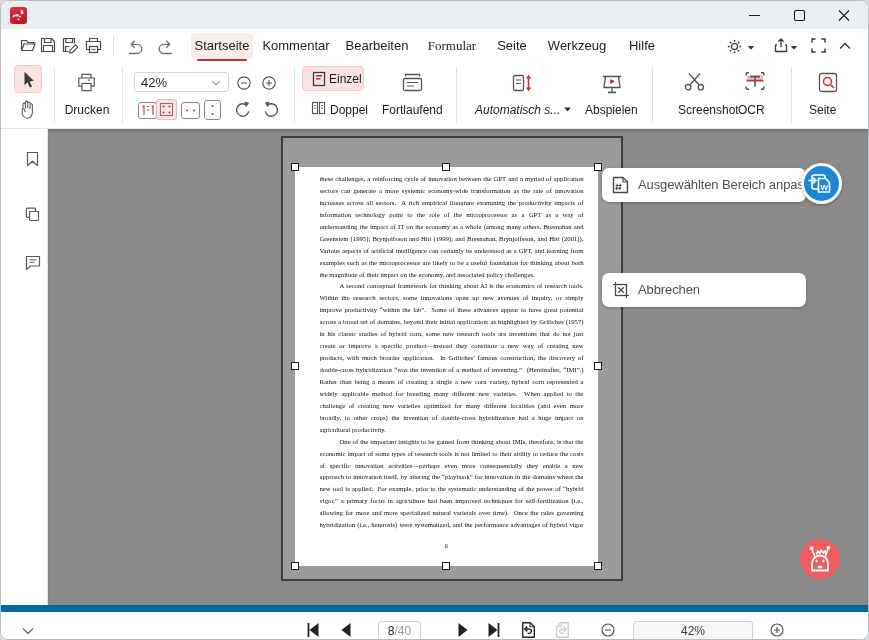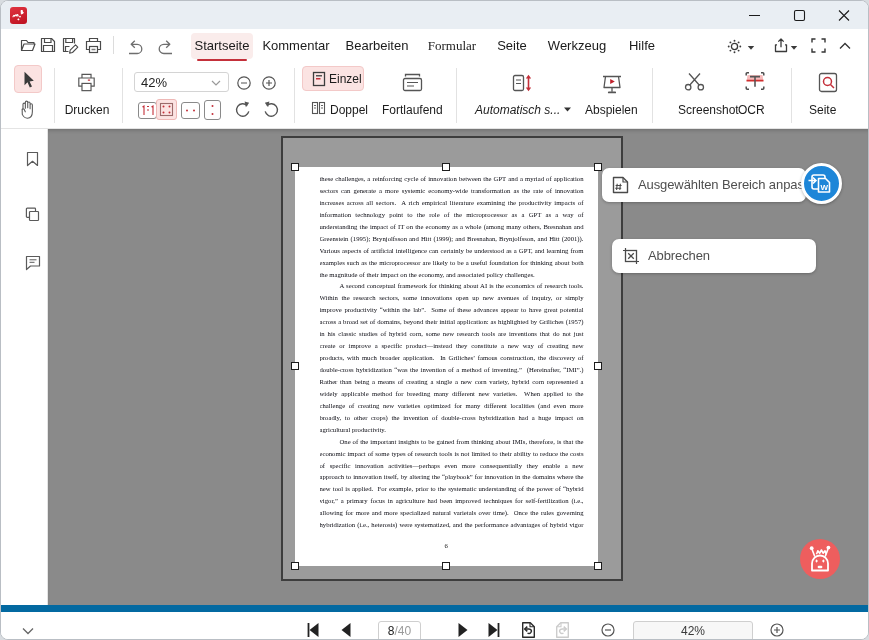--- a/index.html
+++ b/index.html
@@ -336,21 +336,21 @@
     <div class="fbtn" style="top:38.5px;">
       <svg width="17" height="18" viewBox="0 0 17 18">
           <path d="M1.5 1.5 h9.5 l4.5 4.5 v10.5 h-14 z" fill="none" stroke="#4a4a4a" stroke-width="1.4" stroke-linejoin="round"></path>
           <path d="M11 1.8 v4.2 h4.2" fill="none" stroke="#4a4a4a" stroke-width="1.2" stroke-linejoin="round"></path>
           <g stroke="#4a4a4a" stroke-width="1.1">
             <path d="M5.2 7.8 L4.6 14 M8.4 7.8 L7.8 14 M3.6 9.5 h6 M3.2 12.2 h6"></path>
           </g>
         </svg>
       <span>Ausgewählten Bereich anpassen</span>
     </div>
-    <div class="fbtn" style="top:110px;margin-left:10px;">
+    <div class="fbtn" style="top:144px;">
       <svg width="18" height="18" viewBox="0 0 18 18">
           <path d="M3.5 1 v2.5 M1 3.5 h2.5 M14.5 17 v-2.5 M17 14.5 h-2.5" stroke="#4a4a4a" stroke-width="1.2"></path>
           <rect x="3.5" y="3.5" width="11" height="11" fill="none" stroke="#4a4a4a" stroke-width="1.3"></rect>
           <path d="M6.2 6.2 l5.6 5.6 M11.8 6.2 l-5.6 5.6" stroke="#4a4a4a" stroke-width="1.3"></path>
         </svg>
       <span>Abbrechen</span>
     </div>
     <div id="bluebtn">
       <svg width="35" height="35" viewBox="0 0 35 35" style="position:absolute;left:0px;top:0px">
         <rect x="8" y="9" width="13" height="14" rx="2" fill="none" stroke="#fff" stroke-width="1.6"></rect>

